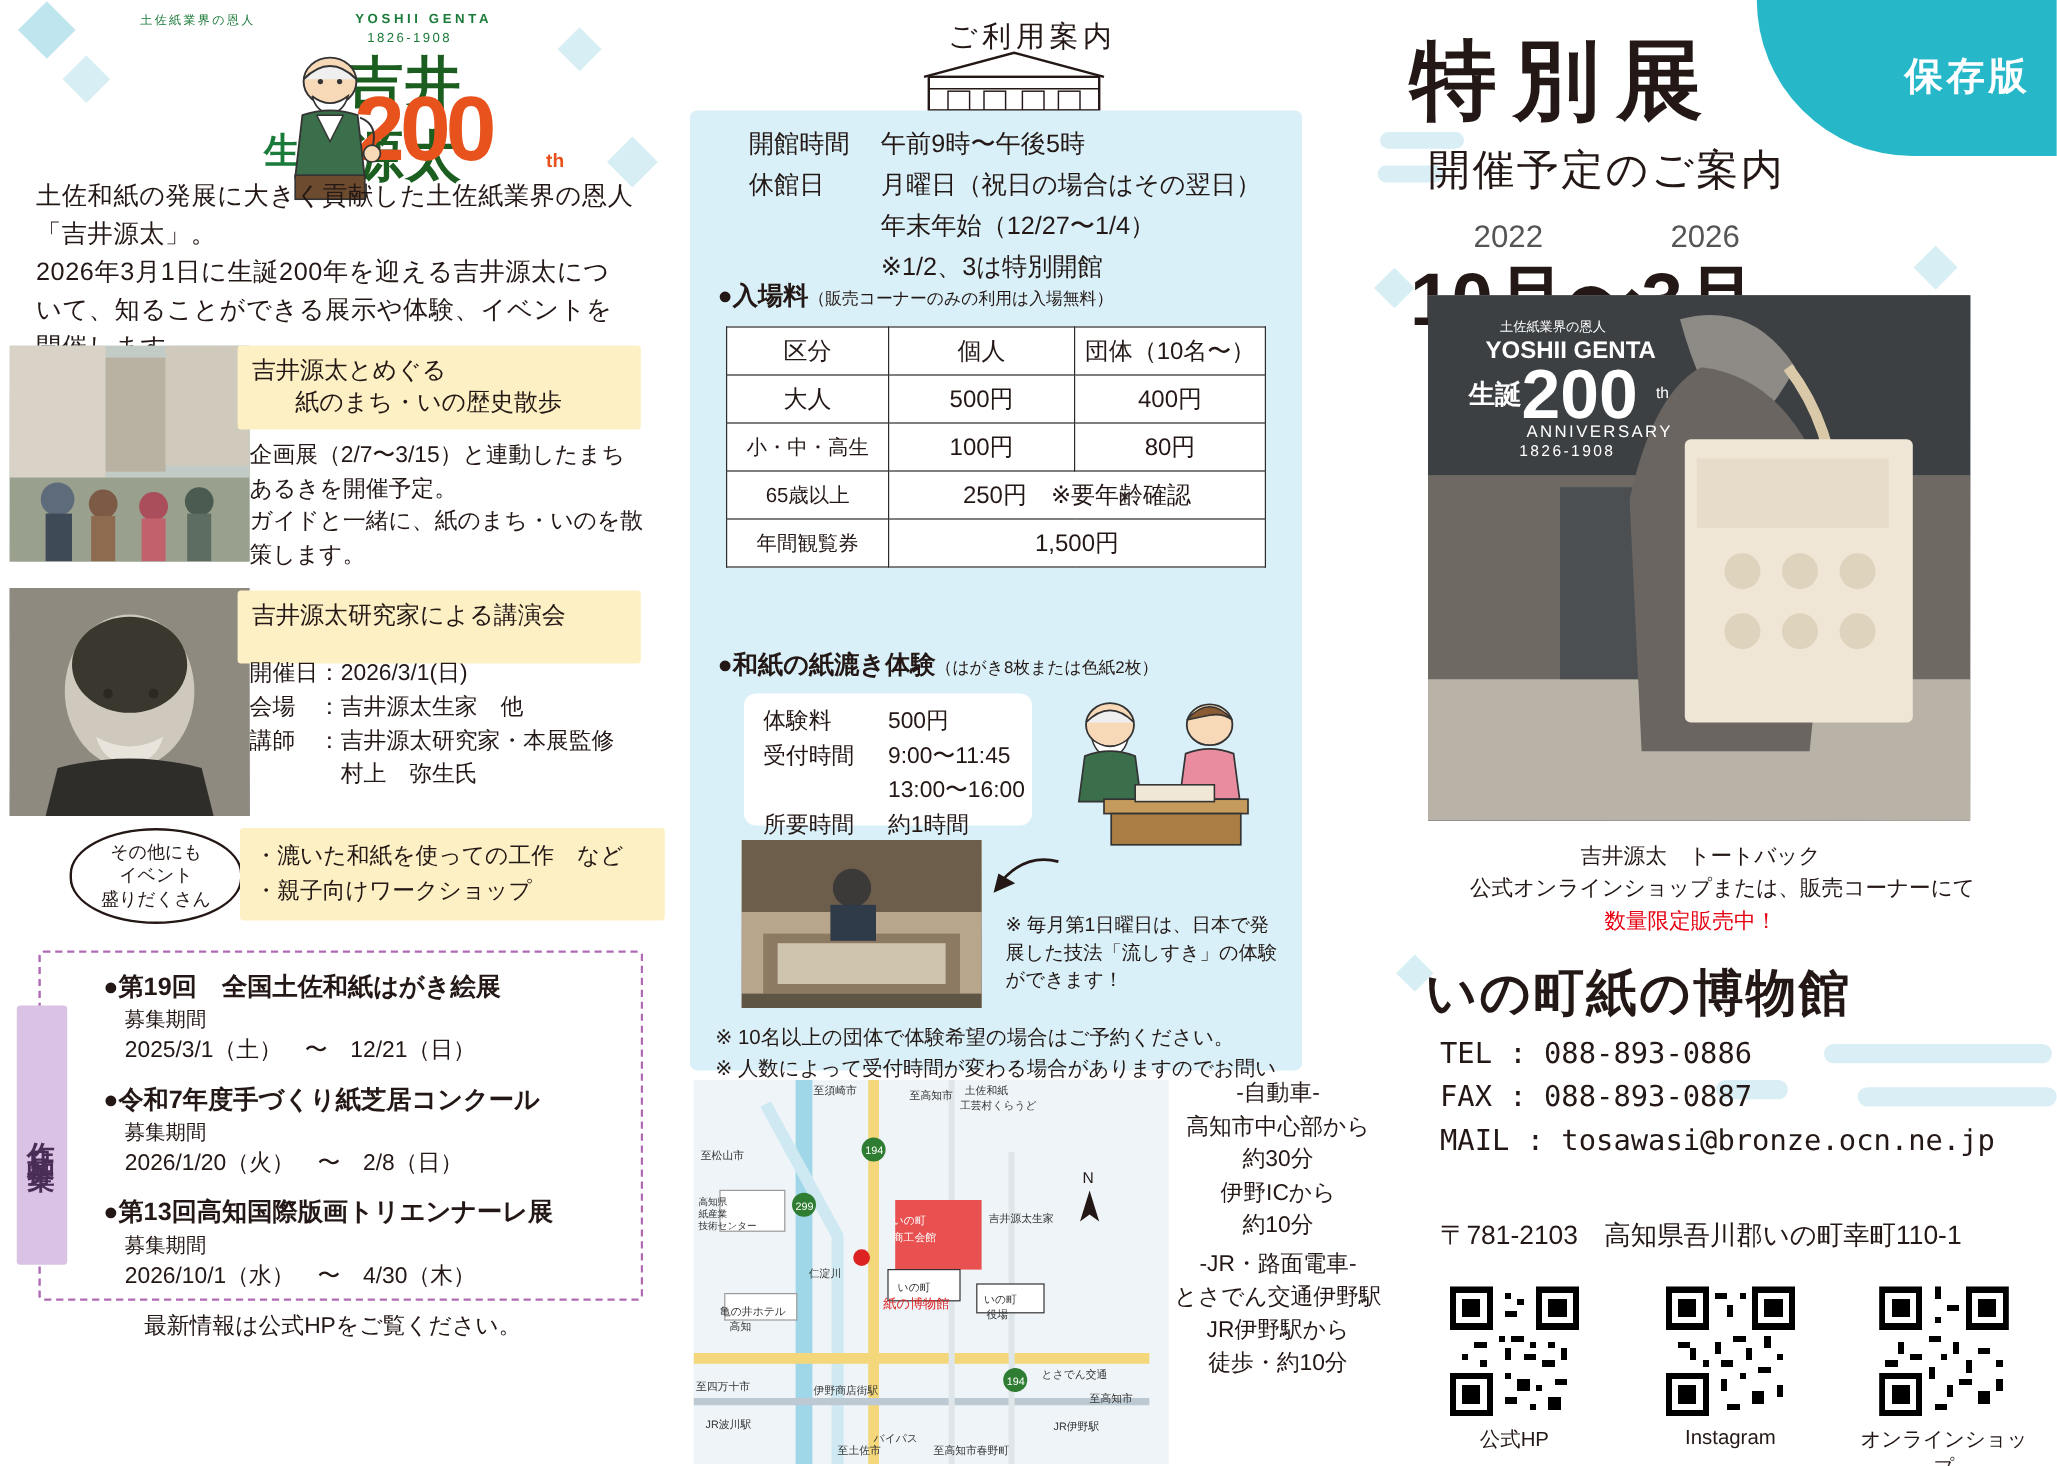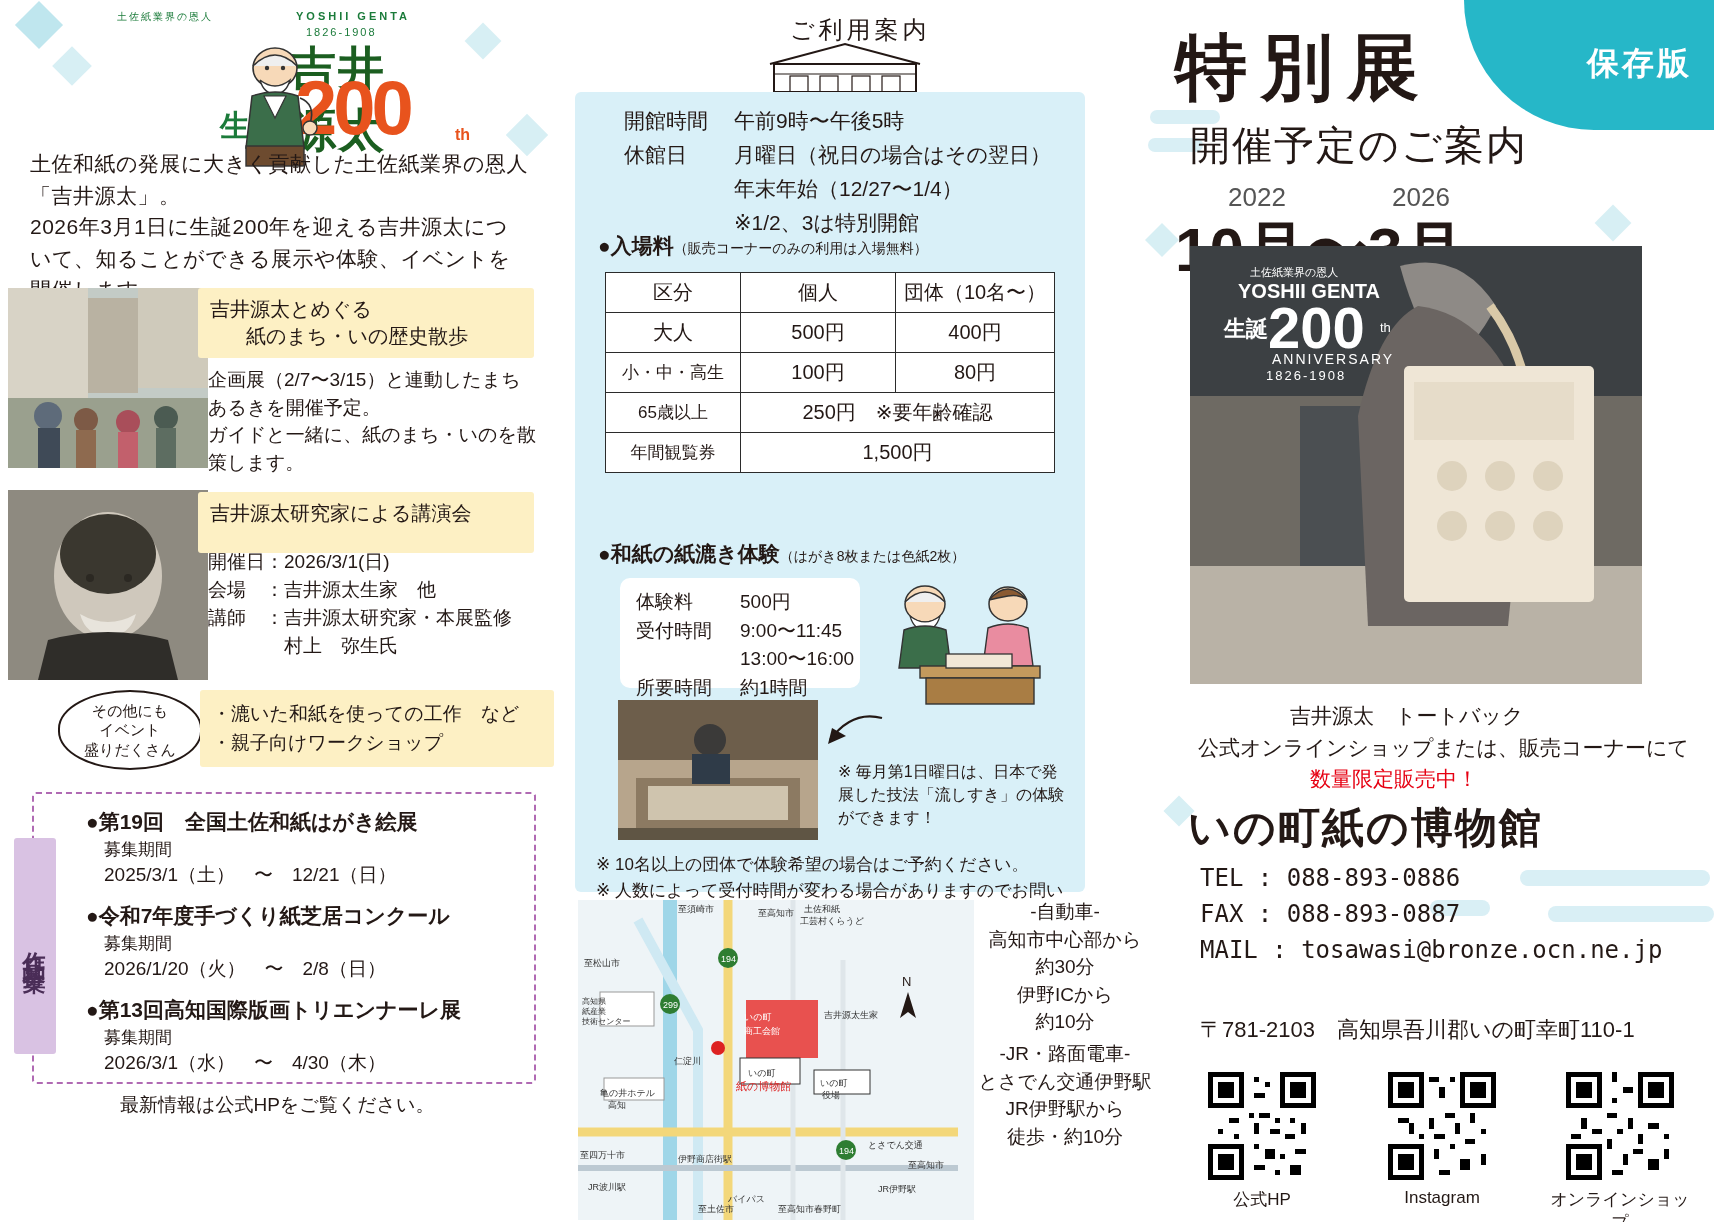--- a/index.html
+++ b/index.html
@@ -89,29 +89,29 @@
   .notes{position:absolute;left:596px;top:852px;width:470px;font-size:17px;line-height:1.5;}
 
   .mapbox{position:absolute;left:578px;top:900px;width:396px;height:320px;background:#eef4f7;}
   .accessbox{position:absolute;left:965px;top:905px;width:200px;font-size:19px;text-align:center;line-height:1.45;}
   .acc-h{display:inline-block;border-bottom:none;font-size:19px;}
 
   
   .teal-corner{position:absolute;right:0;top:0;width:250px;height:130px;background:#26b7c8;border-bottom-left-radius:250px;}
   .hozon{position:absolute;right:22px;top:42px;font-size:32px;color:#fff;letter-spacing:3px;font-weight:bold;}
   .tokubetsu{position:absolute;left:1175px;top:20px;font-size:72px;letter-spacing:14px;font-weight:bold;}
-  .kaisai{position:absolute;left:1190px;top:118px;font-size:40px;letter-spacing:2px;}
+  .kaisai{position:absolute;left:1190px;top:118px;font-size:35px;letter-spacing:2px;}
   .yr{position:absolute;font-size:26px;color:#555;}
   .months{position:absolute;left:1175px;top:182px;font-size:62px;font-weight:bold;}
 
   .ph-tote{position:absolute;left:1190px;top:246px;width:452px;height:438px;
      background:linear-gradient(150deg,#6d6f72 0%,#3e4245 40%,#8a8d8f 75%,#c9c4bd 100%);overflow:hidden;}
   .tote-badge{position:absolute;left:1220px;top:262px;width:200px;height:120px;}
 
-  .tote-cap{position:absolute;left:1198px;top:700px;font-size:21px;line-height:1.5;text-align:left;}
+  .tote-cap{position:absolute;left:1225px;top:700px;font-size:18px;line-height:1.5;text-align:left;}
   .tote-cap .red{color:#e60012;}
 
   .museum{position:absolute;left:1188px;top:800px;font-size:42px;font-weight:bold;letter-spacing:2px;}
   .contact{position:absolute;left:1200px;top:860px;font-size:24px;line-height:1.5;font-family:"DejaVu Sans Mono","Liberation Mono",monospace;}
   .addr{position:absolute;left:1200px;top:1015px;font-size:22px;}
 
   .qr{position:absolute;top:1072px;width:108px;height:108px;background:#fff;}
   .qrlabel{position:absolute;top:1188px;font-size:17px;text-align:center;width:140px;}
 
   .wavebar{position:absolute;background:#d9eff5;border-radius:10px;}
@@ -228,21 +228,21 @@
       <div class="r-date" style="margin-left:18px;">2025/3/1（土）　〜　12/21（日）</div>
     </div>
     <div class="r-item" style="top:902px;">
       <div class="r-title">●令和7年度手づくり紙芝居コンクール</div>
       <div class="r-sub" style="margin-left:18px;">募集期間</div>
       <div class="r-date" style="margin-left:18px;">2026/1/20（火）　〜　2/8（日）</div>
     </div>
     <div class="r-item" style="top:996px;">
       <div class="r-title">●第13回高知国際版画トリエンナーレ展</div>
       <div class="r-sub" style="margin-left:18px;">募集期間</div>
-      <div class="r-date" style="margin-left:18px;">2026/3/1（水）　〜　4/30（木）</div>
+      <div class="r-date" style="margin-left:18px;">2026/10/1（水）　〜　4/30（木）</div>
     </div>
 
     <div class="hp-note">最新情報は公式HPをご覧ください。</div>
   </div>
 
   <div class="col-mid"></div>
 
   <div class="guide-title">ご利用案内</div>
   <svg class="bldg" viewBox="0 0 170 56">
     <path d="M10 24 L85 4 L160 24" fill="none" stroke="#231815" stroke-width="2"></path>

